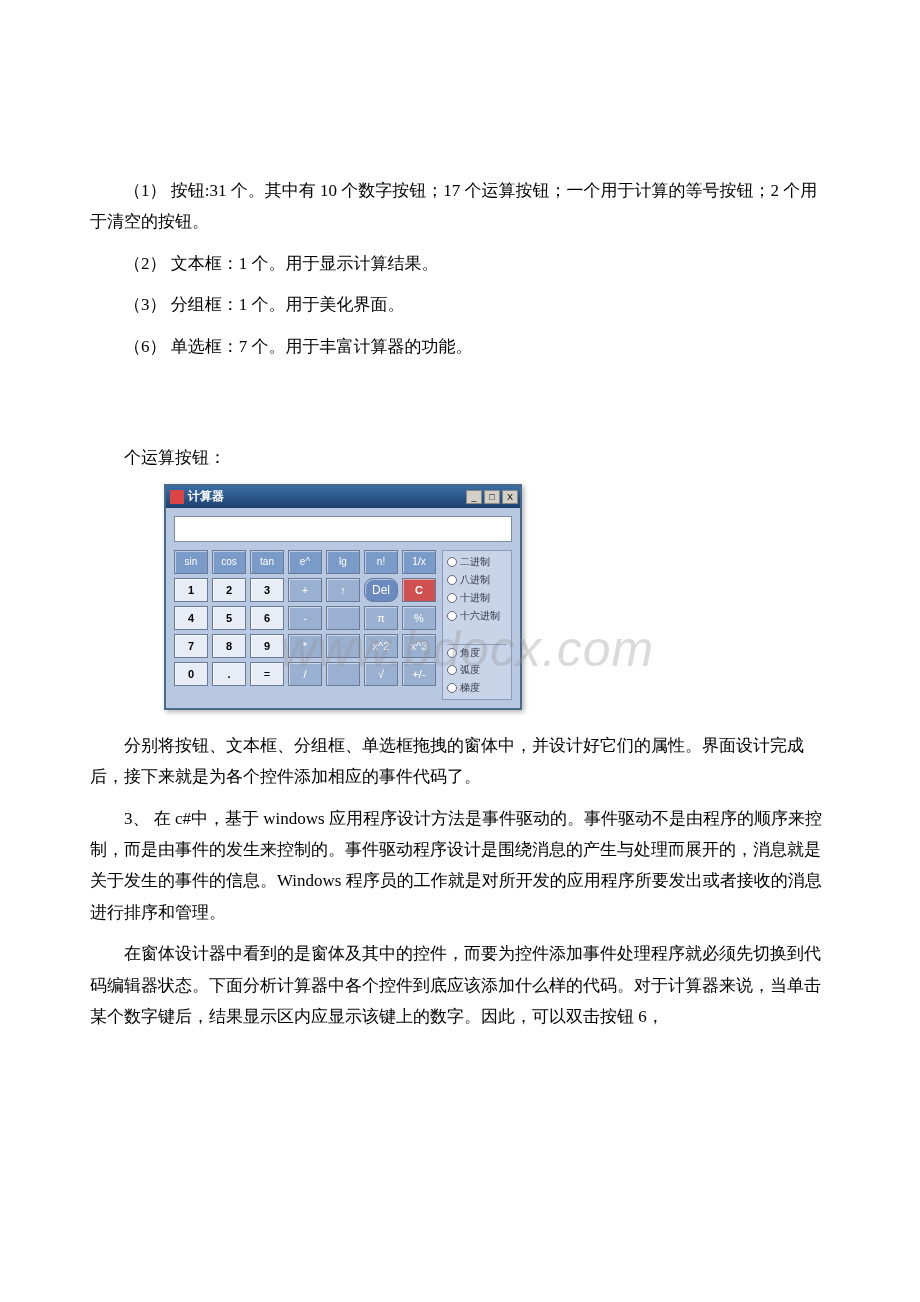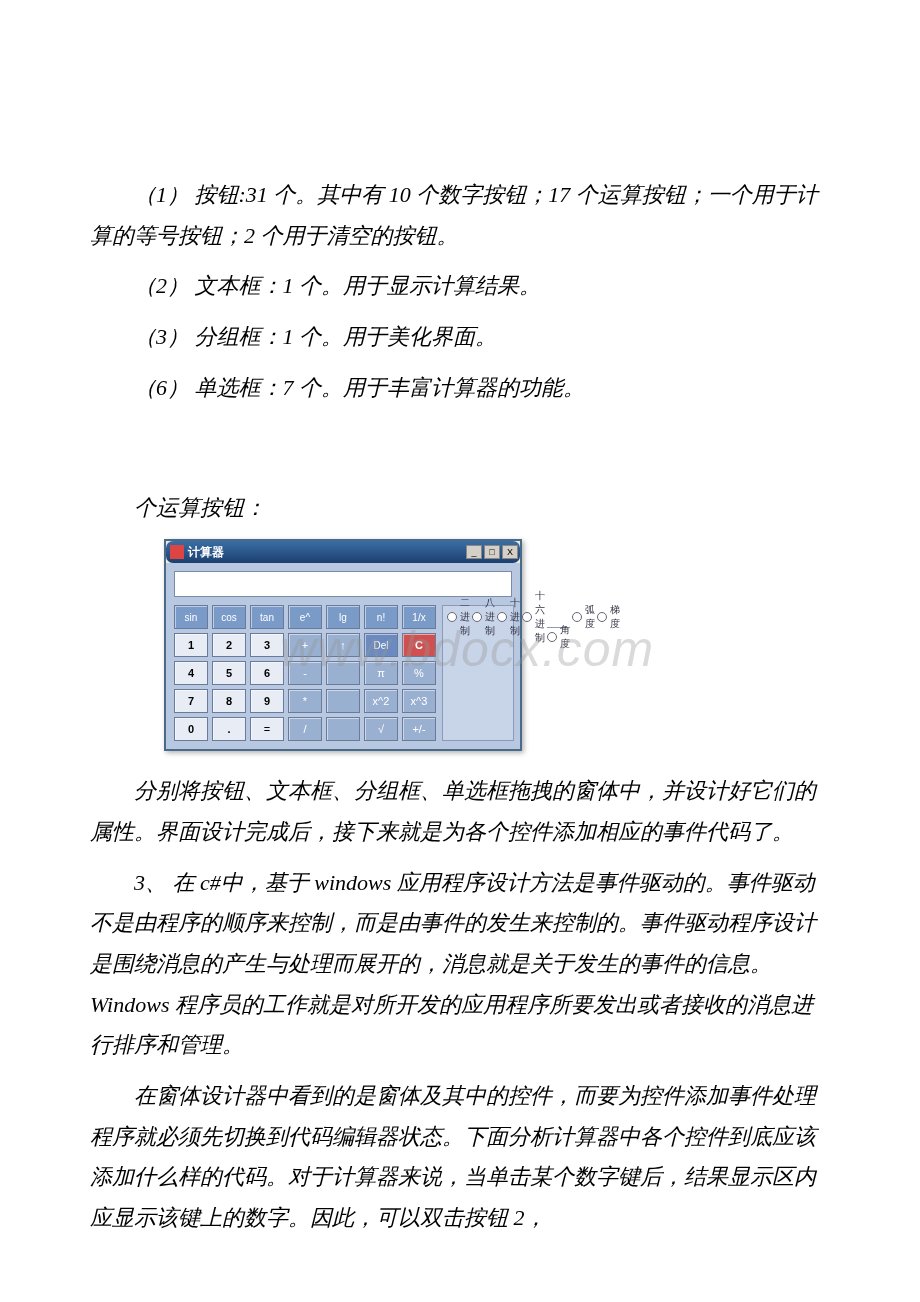--- a/index.html
+++ b/index.html
@@ -6,25 +6,24 @@
     body {
       width: 920px;
       height: 1302px;
       background: #ffffff;
       font-family: "SimSun", "Microsoft YaHei", serif;
       padding: 175px 90px 60px 90px;
       color: #000;
       position: relative;
     }
     .para {
-      font-size: 22px;
+      font-size: 17px;
       line-height: 1.85;
       margin-bottom: 10px;
       text-indent: 2em;
-      font-style: italic;
     }
     .spacer { height: 70px; }
     .calc-wrapper {
       margin: 10px 0 20px 74px;
       width: 358px;
       position: relative;
     }
     .calc-window {
       background: #ece9d8;
       border: 2px solid #4a6a8a;
@@ -32,21 +31,20 @@
     }
     .titlebar {
       height: 22px;
       background: linear-gradient(to bottom, #3a6ea5, #1c3f6e);
       color: #fff;
       display: flex;
       align-items: center;
       padding: 0 2px 0 4px;
       font-size: 12px;
       font-family: "Microsoft YaHei", sans-serif;
-      border-radius: 7px;
     }
     .titlebar .icon {
       width: 14px; height: 14px;
       background: #d44; 
       margin-right: 4px;
       display: inline-block;
     }
     .titlebar .title { flex: 1; font-weight: bold; }
     .winbtns { display: flex; gap: 2px; }
     .winbtn {
@@ -84,30 +82,30 @@
       display: flex;
       align-items: center;
       justify-content: center;
       font-family: Arial, "Microsoft YaHei", sans-serif;
       background: #d8e0f0;
       box-shadow: inset 1px 1px 0 rgba(255,255,255,0.5);
     }
     .cbtn.fn { background: #7a9ac8; color: #fff; font-size: 10px; }
     .cbtn.op { background: #9ab0d0; color: #fff; }
     .cbtn.num { background: #e8ecf4; color: #000; font-weight: bold; }
-    .cbtn.del { background: #6a8ac0; color: #fff; font-size: 10px; }
+    .cbtn.del { background: #6a8ac0; color: #fff; font-size: 12px; border-radius: 9px; }
     .cbtn.c { background: #d05050; color: #fff; font-weight: bold; }
     .cbtn.eq { background: #e8ecf4; color: #000; }
     .radio-panel {
       width: 72px;
       border: 1px solid #8a9ab8;
       background: #c8d4e8;
       padding: 3px 4px;
       display: flex;
-      flex-direction: row;
+      flex-direction: column;
       gap: 2px;
     }
     .radio-row {
       display: flex;
       align-items: center;
       gap: 3px;
       font-size: 10px;
       color: #334;
       font-family: "Microsoft YaHei", sans-serif;
       height: 16px;
@@ -231,13 +229,13 @@
           </div>
       </div>
     </div>
   </div>
 </div>
 
 <div class="watermark">www.bdocx.com</div>
 
 <p class="para">分别将按钮、文本框、分组框、单选框拖拽的窗体中，并设计好它们的属性。界面设计完成后，接下来就是为各个控件添加相应的事件代码了。</p>
 <p class="para">3、 在 c#中，基于 windows 应用程序设计方法是事件驱动的。事件驱动不是由程序的顺序来控制，而是由事件的发生来控制的。事件驱动程序设计是围绕消息的产生与处理而展开的，消息就是关于发生的事件的信息。Windows 程序员的工作就是对所开发的应用程序所要发出或者接收的消息进行排序和管理。</p>
-<p class="para">在窗体设计器中看到的是窗体及其中的控件，而要为控件添加事件处理程序就必须先切换到代码编辑器状态。下面分析计算器中各个控件到底应该添加什么样的代码。对于计算器来说，当单击某个数字键后，结果显示区内应显示该键上的数字。因此，可以双击按钮 2，</p>
+<p class="para">在窗体设计器中看到的是窗体及其中的控件，而要为控件添加事件处理程序就必须先切换到代码编辑器状态。下面分析计算器中各个控件到底应该添加什么样的代码。对于计算器来说，当单击某个数字键后，结果显示区内应显示该键上的数字。因此，可以双击按钮 6，</p>
 
 </body></html>

